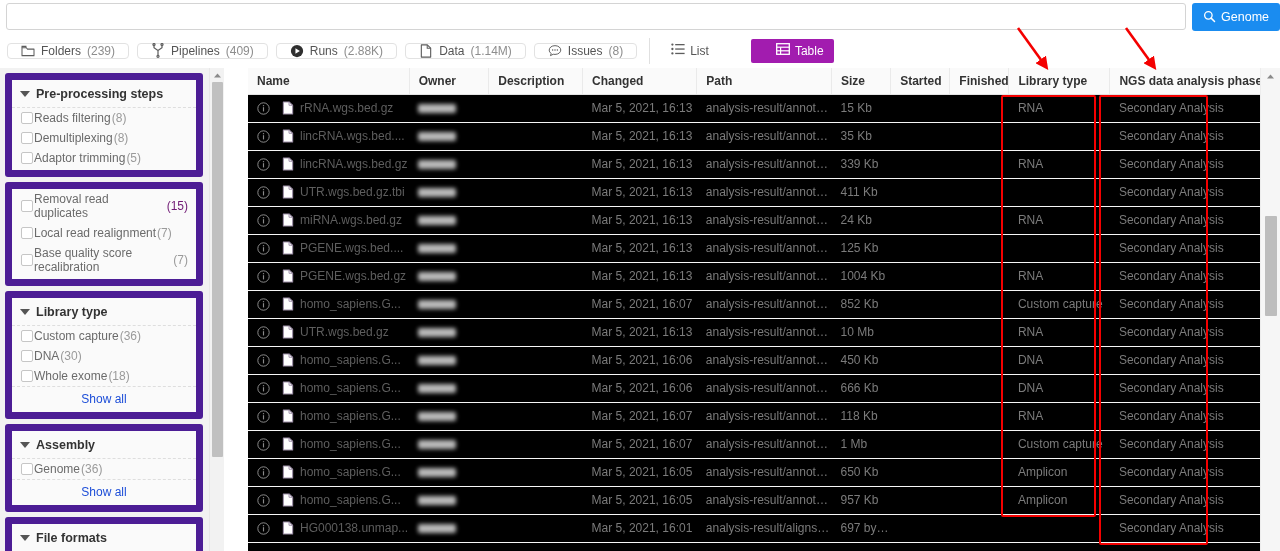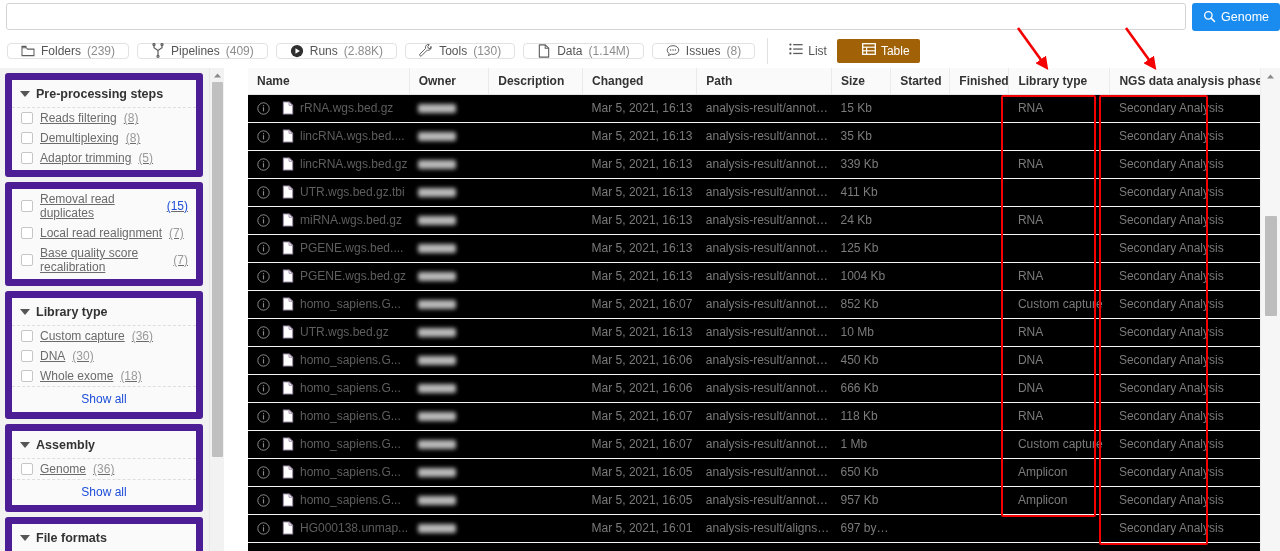--- a/index.html
+++ b/index.html
@@ -53,28 +53,28 @@
     padding: 0 13px; margin-right: 8px;
     font-size: 12px; color: #555; cursor: pointer;
     white-space: nowrap;
   }
   .tab .cnt { color: #8d8d8d; }
   .tab .ico { display:flex; align-items:center; justify-content:center; width:14px;height:14px; }
 
   .viewtoggle {
     display: flex; align-items: center; height: 26px;
     border-left: 1px solid #e0e0e0;
-    padding-left: 11px; margin-left: 4px;
+    padding-left: 11px; margin-left: 4px; gap: 32px;
   }
   .vt-btn {
     height: 24px; display:flex; align-items:center; gap:5px;
     padding: 0 9px; font-size: 12px; color:#555; cursor:pointer;
     border: 1px solid transparent; background:#fff; border-radius:2px;
   }
-  .vt-btn.active { background:#a16207; color:#fff;padding-left:24px; }
+  .vt-btn.active { background:#a21caf; color:#fff;padding-left:24px; }
 
   
   .sidebar {
     position: absolute; left: 0; top: 68px;
     width: 224px; height: 483px;
     background: #f2f2f2;
     overflow: hidden;
   }
   .facet {
     background: #fafafa;
@@ -88,25 +88,24 @@
     padding: 7px 8px 6px 8px;
     font-size: 12.5px; color: #333; font-weight: 700;
     border-bottom: 1px dashed #dedede;
     cursor: pointer;
   }
   .caret {
     width:0;height:0;border-left:5px solid transparent;border-right:5px solid transparent;
     border-top:6px solid #555; display:inline-block;
   }
   .facet-item {
-    display: flex; align-items: center; gap: 7px;
+    display: flex; align-items: center; gap: 1px;
     padding: 3px 8px 3px 9px;
     font-size: 12px; color: #6b6b6b;
     cursor: pointer;
-    text-decoration: underline;
   }
   .cb {
     width: 12px; height: 12px; border: 1px solid #c6c6c6;
     background:#fff; border-radius: 2px; flex: none;
   }
   .showall {
     border-top: 1px dashed #dedede;
     text-align:center; color: #1d4ed8; font-size:12px;
     padding: 5px 0 4px 0; cursor:pointer;
   }
@@ -222,29 +221,20 @@
       <span class="ico">
         <svg width="14" height="14" viewBox="0 0 16 16">
             <circle cx="8" cy="8" r="7" fill="#2f2f2f"></circle>
             <path d="M6.2 4.8L11.3 8l-5.1 3.2z" fill="#fff"></path>
           </svg>
       </span>
       <span>Runs</span>
       <span class="cnt">(2.88K)</span>
     </div>
 
-    <div class="tab">
-      <span class="ico">
-        <svg width="15" height="14" viewBox="0 0 16 15">
-            <path d="M13.7 2.2a3.2 3.2 0 0 1-4.2 4.2L3 12.9a1.3 1.3 0 0 1-1.9-1.9l6.5-6.5a3.2 3.2 0 0 1 4.2-4.2L10 2.1l.6 2.2 2.2.6z" fill="none" stroke="#5d5d5d" stroke-width="1.1" stroke-linejoin="round"></path>
-          </svg>
-      </span>
-      <span>Tools</span>
-      <span class="cnt">(130)</span>
-    </div>
 
     <div class="tab">
       <span class="ico">
         <svg width="12" height="14" viewBox="0 0 12 15">
             <path d="M1 1h6.4L11 4.5V14H1z" fill="none" stroke="#5d5d5d" stroke-width="1.2" stroke-linejoin="round"></path>
             <path d="M7.3 1v3.5H11" fill="none" stroke="#5d5d5d" stroke-width="1.1"></path>
           </svg>
       </span>
       <span>Data</span>
       <span class="cnt">(1.14M)</span>
@@ -311,21 +301,21 @@
           <div class="facet-item">
             <span class="cb"></span>
             <span>Adaptor trimming</span>
             <span style="color: rgb(154, 154, 154);">(5)</span>
           </div>
         </div>
         <div class="facet">
           <div class="facet-item">
             <span class="cb"></span>
             <span>Removal read duplicates</span>
-            <span style="color: #1d4ed8;">(15)</span>
+            <span style="color: #701a75;">(15)</span>
           </div>
           <div class="facet-item">
             <span class="cb"></span>
             <span>Local read realignment</span>
             <span style="color: rgb(154, 154, 154);">(7)</span>
           </div>
           <div class="facet-item">
             <span class="cb"></span>
             <span>Base quality score recalibration</span>
             <span style="color: rgb(154, 154, 154);">(7)</span>

